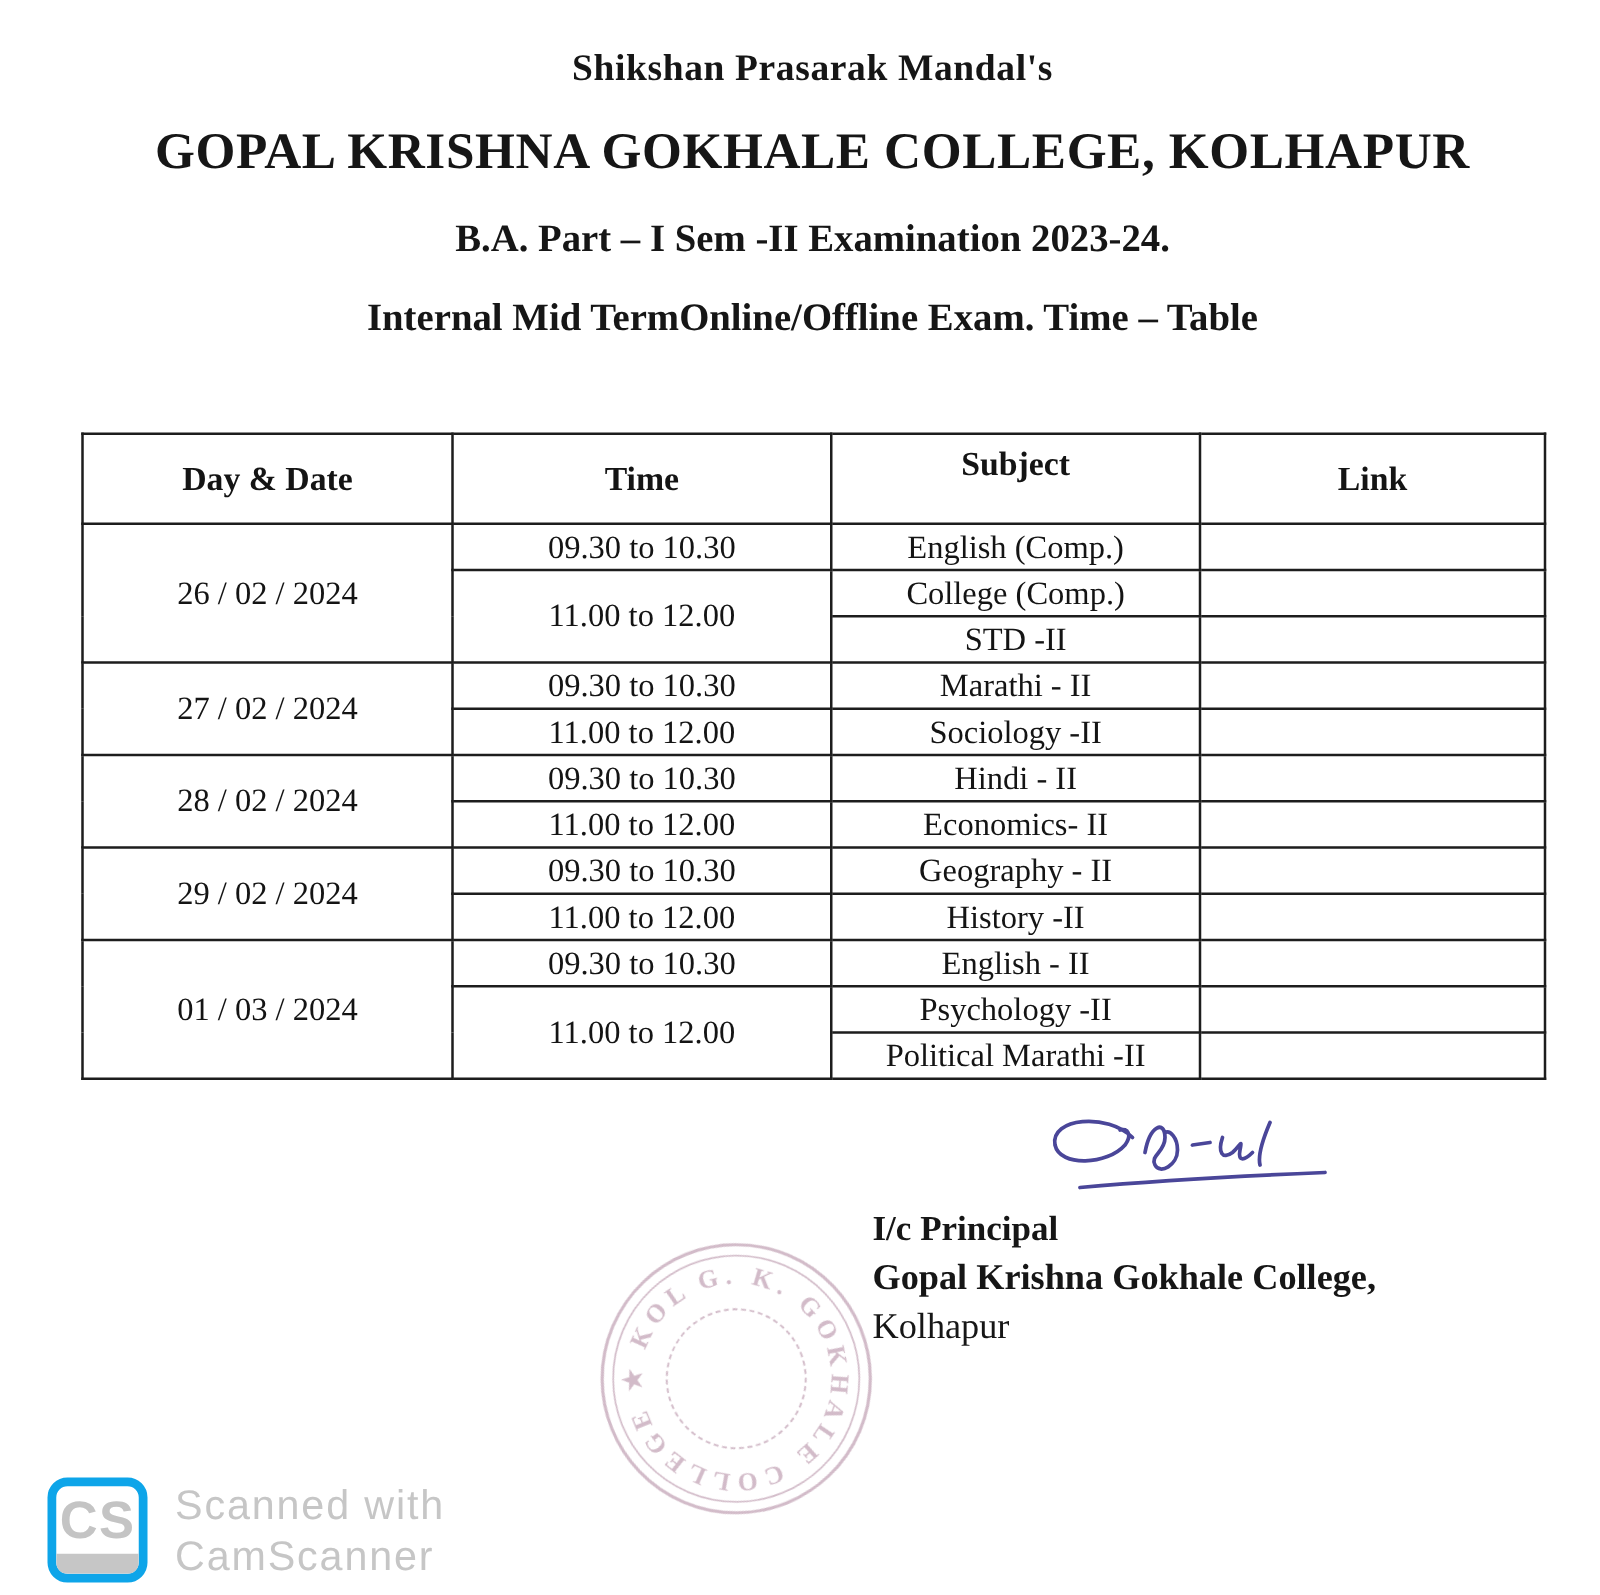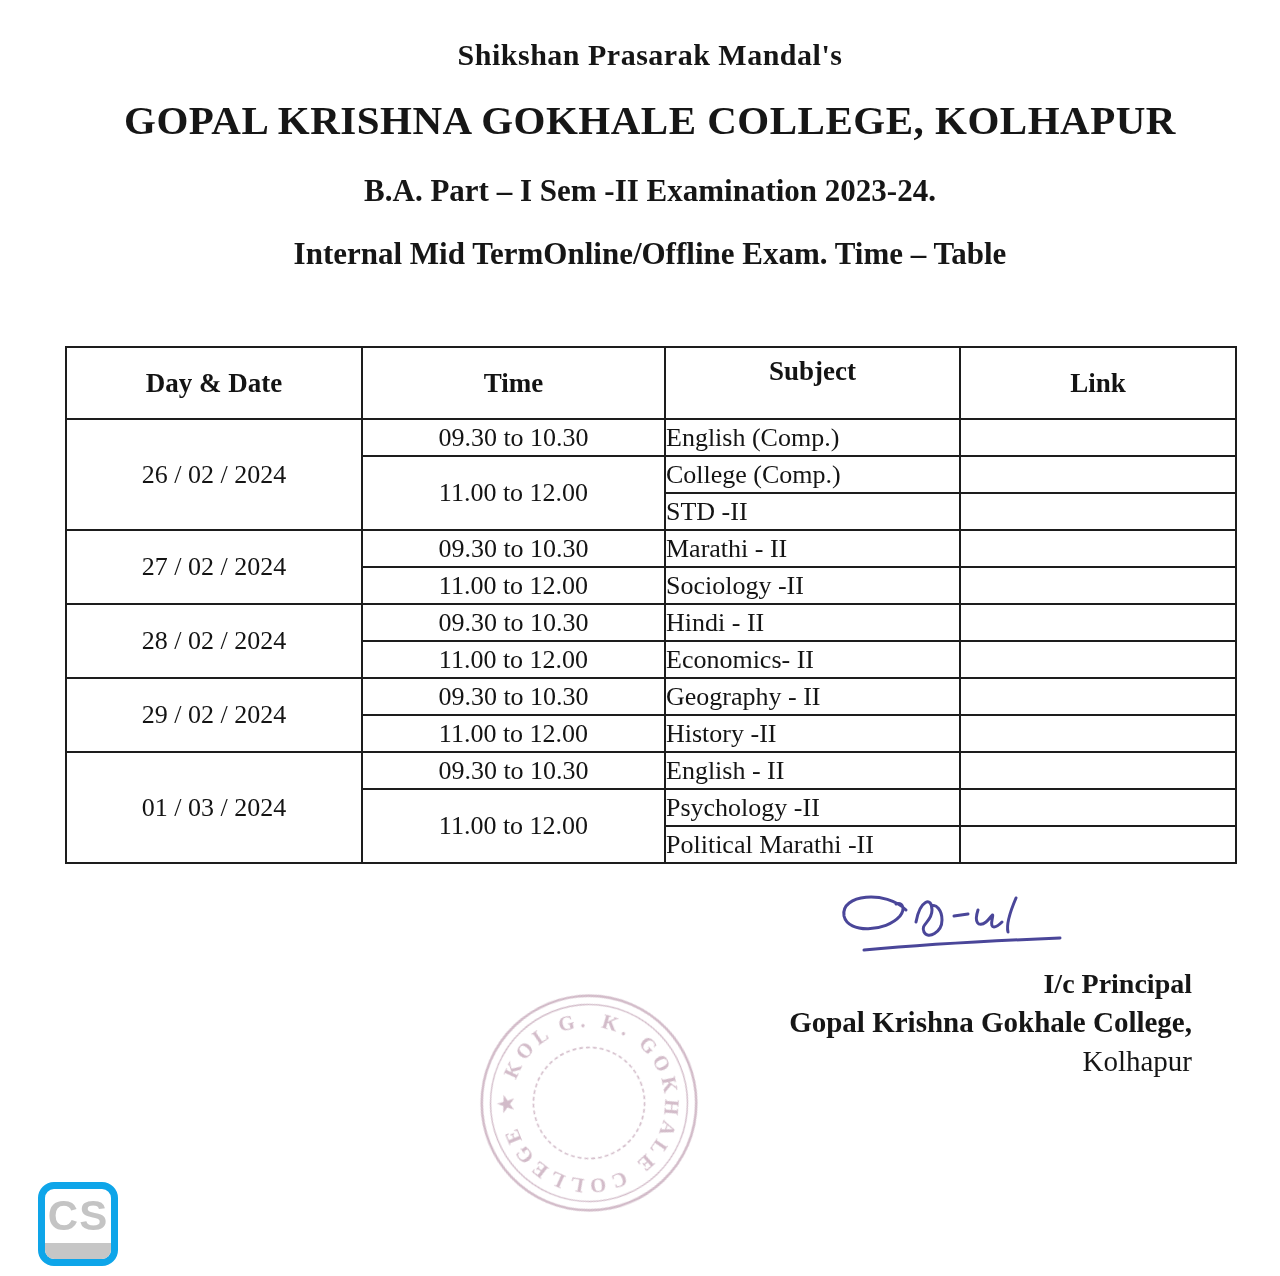--- a/index.html
+++ b/index.html
@@ -23,26 +23,26 @@
   }
   .timetable th, .timetable td {
     border:2.5px solid #1d1d1d; font-size:26px; color:#141414;
     overflow:hidden; white-space:nowrap;
   }
   .timetable th { font-size:27px; font-weight:bold; height:72px; text-align:center; vertical-align:middle; }
   .timetable th.th-subject { vertical-align:top; padding-top:8px;margin-left:20px; }
   .timetable td { height:37px; vertical-align:middle; }
   .c-date { text-align:center;border-radius:31px; }
   .c-time { text-align:center; }
-  .c-subj { text-align:left; }
+  .c-subj { text-align:center; }
   .c-link { }
 
   
   .sig-left  { position:absolute; top:886px; left:238px; width:240px; text-align:center; }
-  .sig-right { position:absolute; top:888px; left:698px; width:494px; text-align:right; }
+  .sig-right { position:absolute; top:888px; left:698px; width:494px; text-align:left; }
   .sig-ink { display:block; margin:0 auto; }
   .sig-label-1 { font-size:28px; font-weight:bold; margin-top:2px; }
   .sig-label-2 { font-size:29px; font-weight:bold; margin-top:6px; }
   .sig-label-3 { font-size:29px; font-weight:normal; margin-top:6px; }
 
   
   .stamp {
     position:absolute; top:986px; left:472px; width:234px; height:234px;
     opacity:0.42; filter:blur(0.5px); transform:rotate(-22deg);
   }
@@ -186,15 +186,19 @@
     <text font-size="21" letter-spacing="5" fill="#96607f" font-family="Liberation Serif, serif" font-weight="bold">
       <textPath href="#stampTextPath">G. K. GOKHALE COLLEGE ★ KOLHAPUR ★</textPath>
     </text>
   </svg>
 
   <div class="watermark">
     <div class="cs-box">
       <div class="cs-letters">CS</div>
       <div class="cs-strip"></div>
     </div>
+    <div class="wm-text">
+      <div>Scanned with</div>
+      <div>CamScanner</div>
+    </div>
   </div>
 
 </div>
 
 </body></html>

